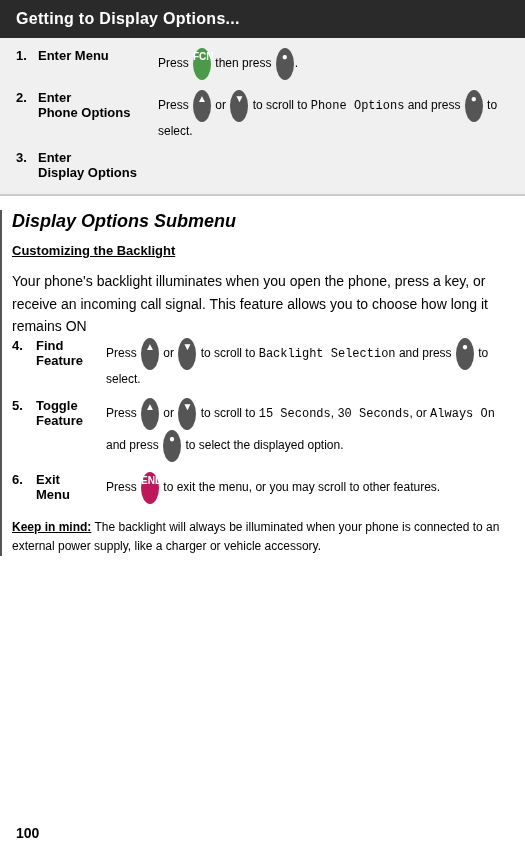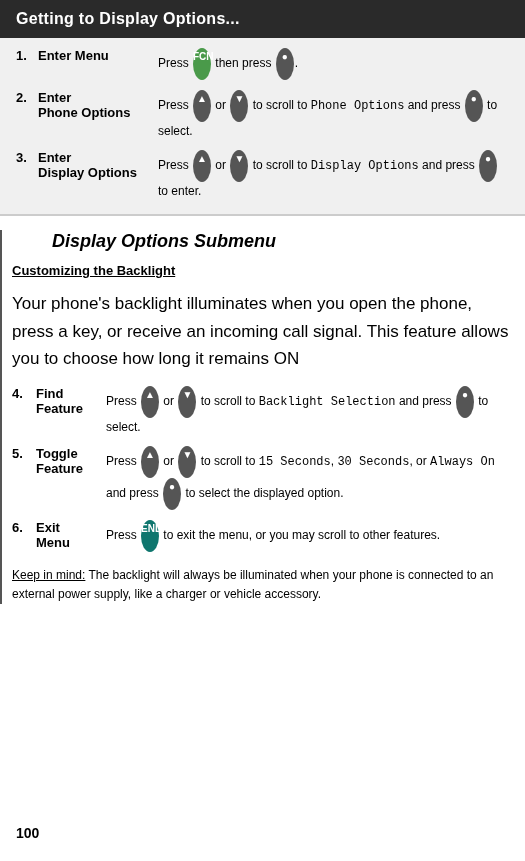--- a/index.html
+++ b/index.html
@@ -66,21 +66,21 @@
       line-height: 18px;
       font-size: 10px;
       font-weight: bold;
       margin: 0 1px;
       vertical-align: middle;
     }
     .btn-icon-green {
       background: #4a9a4a;
     }
     .btn-icon-end {
-      background: #0f766e;
+      background: #be185d;
     }
 
     
     .main-content {
       display: flex;
       padding: 14px 0 0 0;
     }
 
     
     .sidebar {
@@ -116,34 +116,32 @@
       padding: 0 16px 0 10px;
       border-left: 2px solid #555;
     }
 
     .section-title {
       font-size: 18px;
       font-style: italic;
       font-weight: bold;
       margin-bottom: 10px;
       line-height: 1.3;
-      margin-left: 40px;
     }
 
     .customizing-title {
       font-weight: bold;
       font-size: 13px;
       text-decoration: underline;
       margin-bottom: 12px;
     }
 
     .body-text {
-      font-size: 17px;
+      font-size: 14px;
       line-height: 1.6;
-      margin-bottom: 14px;
     }
 
     
     .inner-steps {
       margin-bottom: 14px;
     }
     .inner-step-row {
       display: flex;
       align-items: flex-start;
       margin-bottom: 10px;
@@ -163,21 +161,21 @@
       font-size: 12px;
       flex: 1;
       line-height: 1.5;
     }
 
     .keep-in-mind {
       font-size: 12px;
       line-height: 1.6;
     }
     .keep-in-mind strong {
-      font-weight: normal;
+      font-weight: bold;
       text-decoration: underline;
     }
 
     
     .page-number {
       position: absolute;
       bottom: 20px;
       left: 16px;
       font-size: 14px;
       font-weight: bold;
@@ -205,23 +203,20 @@
     <div class="step-num">2.</div>
     <div class="step-label"><strong>Enter<br>Phone Options</strong></div>
     <div class="step-desc">
       Press <span class="btn-icon">▲</span> or <span class="btn-icon">▼</span> to scroll to <span class="mono">Phone Options</span> and press <span class="btn-icon">●</span> to select.
     </div>
   </div>
 
   <div class="step-row">
     <div class="step-num">3.</div>
     <div class="step-label"><strong>Enter<br>Display Options</strong></div>
-    <div class="step-desc">
-      Press <span class="btn-icon">▲</span> or <span class="btn-icon">▼</span> to scroll to <span class="mono">Display Options</span> and press <span class="btn-icon">●</span> to enter.
-    </div>
   </div>
 </div>
 
 <div class="main-content">
 
 
   <div class="right-content">
     <div class="section-title">Display Options Submenu</div>
     <div class="customizing-title">Customizing the Backlight</div>
     <div class="body-text">Your phone's backlight illuminates when you open the phone, press a key, or receive an incoming call signal. This feature allows you to choose how long it remains ON</div>

